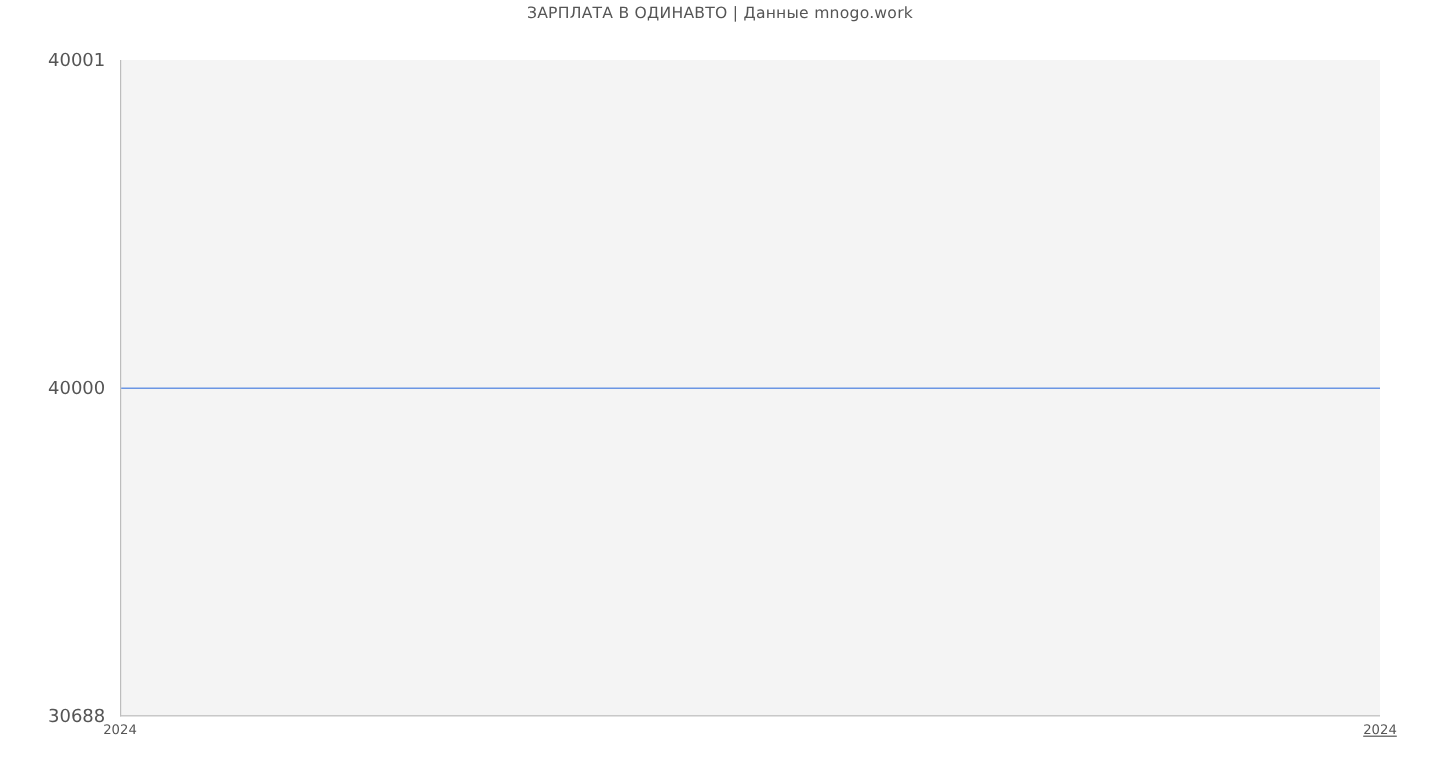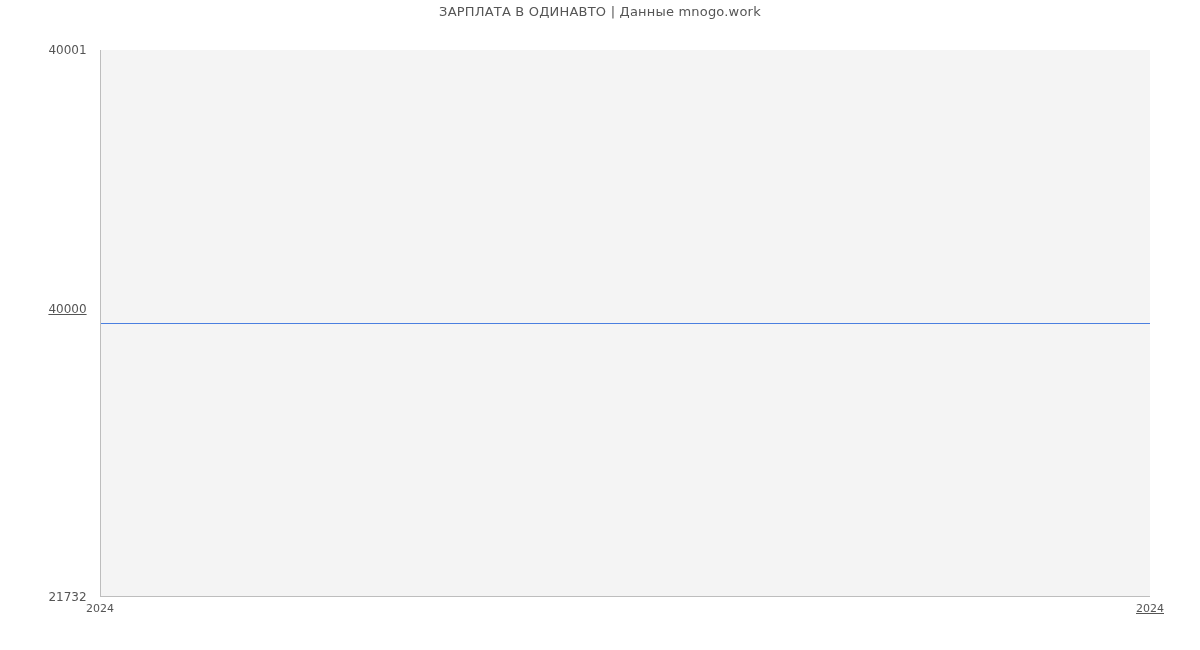--- a/index.html
+++ b/index.html
@@ -41,41 +41,41 @@
     position: absolute;
     left: 0;
     width: 100%;
     height: 0;
     border-top: 1.5px solid #4a7fe0;
   }
   .y-tick {
     position: absolute;
     right: 1105px;
     width: 55px;
-    text-align: center;
-    font-size: 12px;
+    text-align: left;
+    font-size: 15px;
     color: #555555;
     transform: translateY(-50%);
   }
   .x-tick {
     position: absolute;
     top: 602px;
     font-size: 11px;
     color: #555555;
   }
 </style>
 </head>
 <body>
 
 <div class="chart-wrap">
   <div class="title">ЗАРПЛАТА В  ОДИНАВТО | Данные mnogo.work</div>
 
   <div class="y-tick" style="top:50px;">40001</div>
-  <div class="y-tick" style="top:309px;text-decoration:underline;">40000</div>
-  <div class="y-tick" style="top:597px;">21732</div>
+  <div class="y-tick" style="top:323px;">40000</div>
+  <div class="y-tick" style="top:597px;">30688</div>
 
   <div class="x-tick" style="left:86px;">2024</div>
   <div class="x-tick" style="left:1136px;text-decoration:underline;">2024</div>
 
   <div class="plot-area">
     <div class="data-line" style="top:273px;"></div>
   </div>
 </div>
 
 </body></html>

